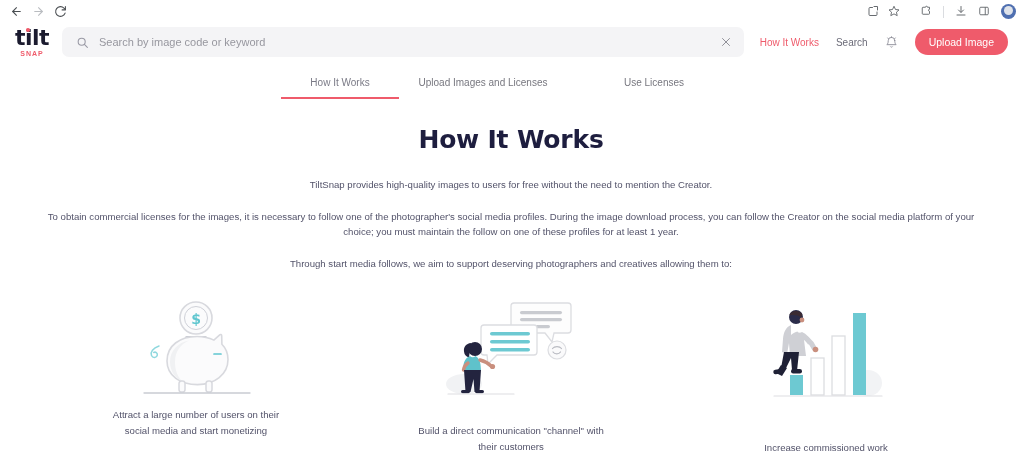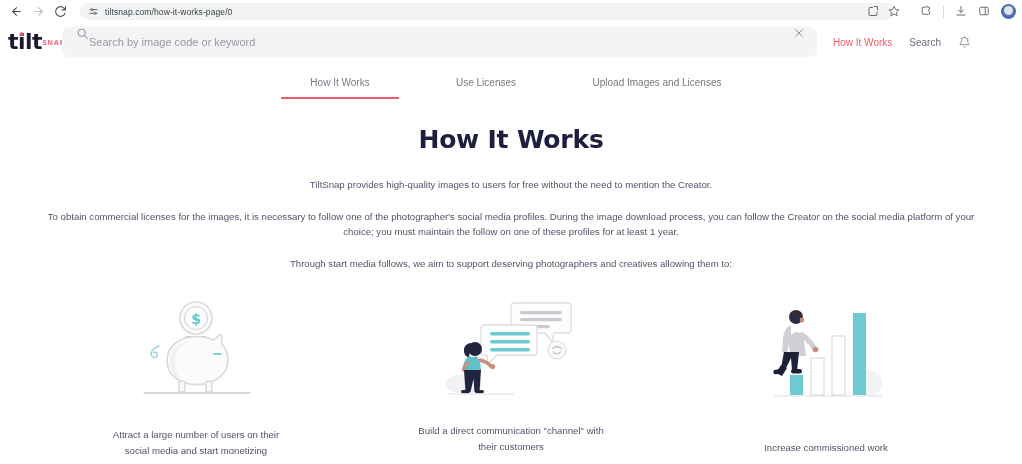--- a/index.html
+++ b/index.html
@@ -81,21 +81,21 @@
   .site-header {
     height: 38px;
     display: flex;
     align-items: center;
     padding: 0 14px 0 8px;
     background: #fff;
     position: relative;
   }
   .logo {
     width: 48px;
-    display: flex; flex-direction: row; align-items: center;
+    display: flex; flex-direction: column; align-items: center;
     line-height: 1;
     margin-right: 6px;
   }
   .logo-word {
     font-size: 22px;
     font-weight: 700;
     color: #1b1b2f;
     letter-spacing: -0.5px;
     position: relative;
     font-family: "DejaVu Sans", sans-serif;
@@ -114,22 +114,23 @@
     letter-spacing: 1px;
     margin-top: 1px;
   }
 
   .searchbar {
     flex: 1;
     height: 30px;
     background: #f4f4f6;
     border-radius: 7px;
     display: flex;
+    align-items: center;
     padding: 0 12px 0 14px;
-    gap: 0;
+    gap: 10px;
     max-width: 755px;
   }
   .search-icon { color: #9a9aa5; display: flex; }
   .search-input {
     flex: 1;
     border: none;
     background: transparent;
     outline: none;
     font-size: 11px;
     color: #6f6f7b;
@@ -220,21 +221,21 @@
   }
   .illu {
     height: 105px;
     display: flex; align-items: flex-end; justify-content: center;
   }
   .card-text {
     text-align: center;
     font-size: 9.6px;
     color: #53536a;
     line-height: 1.58;
-    margin-top: 24px;
+    margin-top: 4px;
     max-width: 190px;
   }
   .card.c2 .card-text { margin-top: 20px; max-width: 205px; }
   .card.c3 .card-text { margin-top: 37px; max-width: 200px; }
 </style>
 </head>
 <body>
 
 <div class="browser-bar">
   <div class="nav-btns">
@@ -251,31 +252,20 @@
         </svg>
     </div>
     <div class="nav-btn" title="Reload">
       <svg width="13" height="13" viewBox="0 0 24 24" fill="none" stroke="currentColor" stroke-width="2" stroke-linecap="round" stroke-linejoin="round">
           <polyline points="21 3 21 9 15 9"></polyline>
           <path d="M20.49 15a9 9 0 1 1-2.12-9.36L21 8"></path>
         </svg>
     </div>
   </div>
 
-  <div class="omnibox">
-    <span class="omnibox-icon">
-      <svg width="11" height="11" viewBox="0 0 24 24" fill="none" stroke="currentColor" stroke-width="2" stroke-linecap="round">
-          <line x1="4" y1="8" x2="20" y2="8"></line>
-          <circle cx="9" cy="8" r="2.4" fill="#f1f3f4"></circle>
-          <line x1="4" y1="16" x2="20" y2="16"></line>
-          <circle cx="15" cy="16" r="2.4" fill="#f1f3f4"></circle>
-        </svg>
-    </span>
-    <span class="omnibox-url">tiltsnap.com/how-it-works-page/0</span>
-  </div>
 
   <div class="omni-actions">
     <span title="Share">
       <svg width="12" height="12" viewBox="0 0 24 24" fill="none" stroke="currentColor" stroke-width="1.9" stroke-linecap="round" stroke-linejoin="round">
           <path d="M14 3h7v7"></path>
           <path d="M20 14v5a2 2 0 0 1-2 2H6a2 2 0 0 1-2-2V7a2 2 0 0 1 2-2h5"></path>
         </svg>
     </span>
     <span title="Bookmark">
       <svg width="12" height="12" viewBox="0 0 24 24" fill="none" stroke="currentColor" stroke-width="1.8" stroke-linejoin="round">
@@ -338,27 +328,28 @@
     <span class="nav-link">Search</span>
     <span class="bell-icon" title="Notifications">
       <svg width="13" height="13" viewBox="0 0 24 24" fill="none" stroke="currentColor" stroke-width="1.7" stroke-linecap="round" stroke-linejoin="round">
           <path d="M18 8.5a6 6 0 0 0-12 0c0 6-2.5 7.5-2.5 7.5h17S18 14.5 18 8.5z"></path>
           <path d="M10.3 20a2 2 0 0 0 3.4 0"></path>
           <line x1="12" y1="1.5" x2="12" y2="3"></line>
           <line x1="5" y1="3.6" x2="6" y2="4.8"></line>
           <line x1="19" y1="3.6" x2="18" y2="4.8"></line>
         </svg>
     </span>
+    <button class="upload-btn">Upload Image</button>
   </div>
 </div>
 
 <div class="tabs">
   <div class="tab active">How It Works</div>
+  <div class="tab w-wide">Upload Images and Licenses</div>
   <div class="tab t2">Use Licenses</div>
-  <div class="tab w-wide">Upload Images and Licenses</div>
 </div>
 
 <div class="page-title">How It Works</div>
 
 <div class="paragraphs">
   <p class="para" style="max-width:700px">TiltSnap provides high-quality images to users for free without the need to mention the Creator.</p>
   <p class="para" style="max-width:942px">To obtain commercial licenses for the images, it is necessary to follow one of the photographer's social media profiles. During the image download process, you can follow the Creator on the social media platform of your choice; you must maintain the follow on one of these profiles for at least 1 year.</p>
   <p class="para" style="max-width:700px">Through start media follows, we aim to support deserving photographers and creatives allowing them to:</p>
 </div>
 

